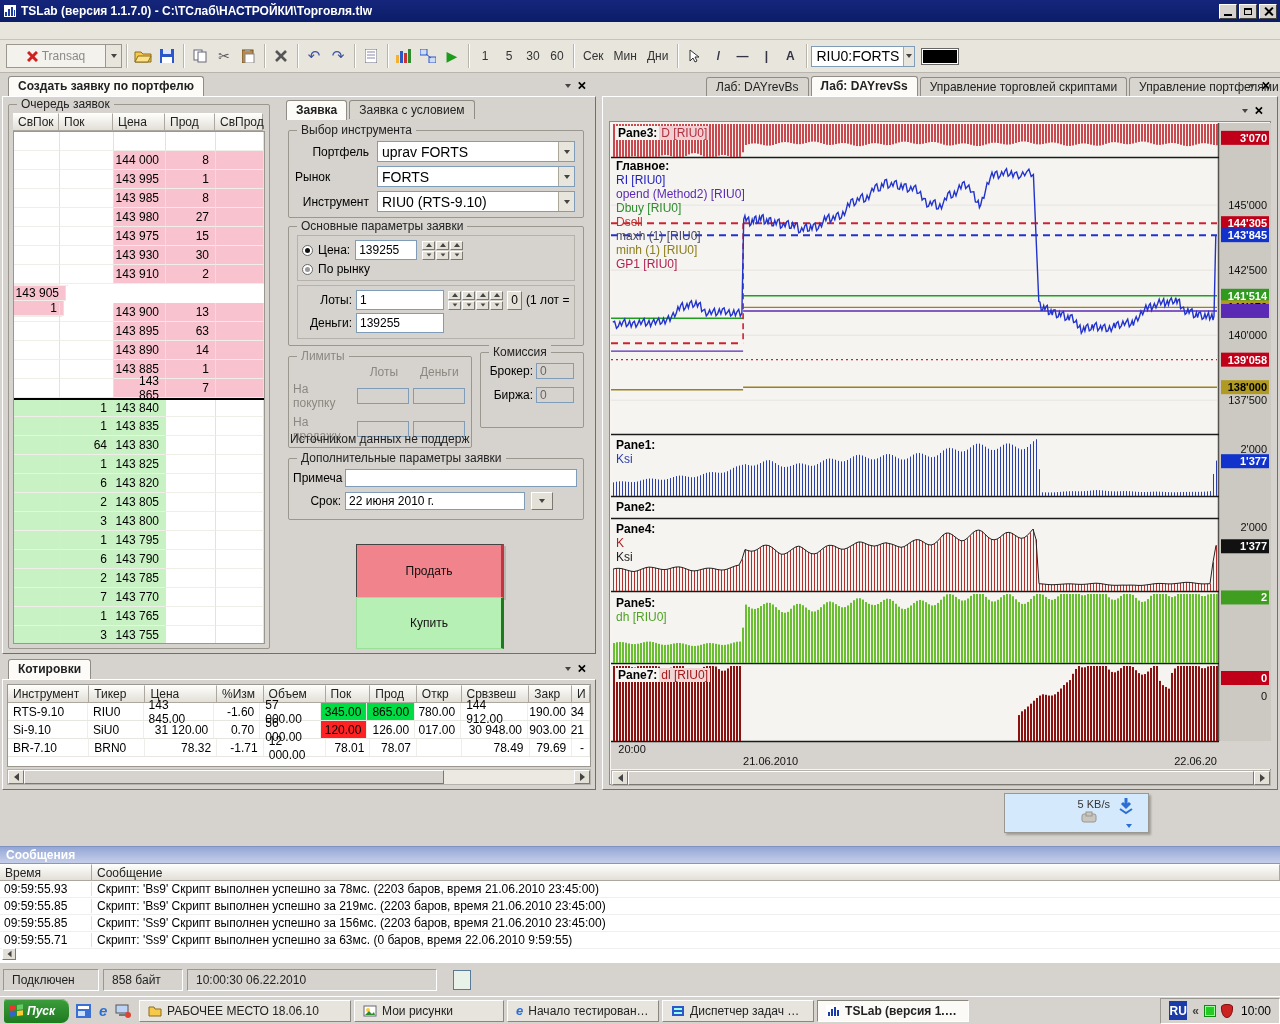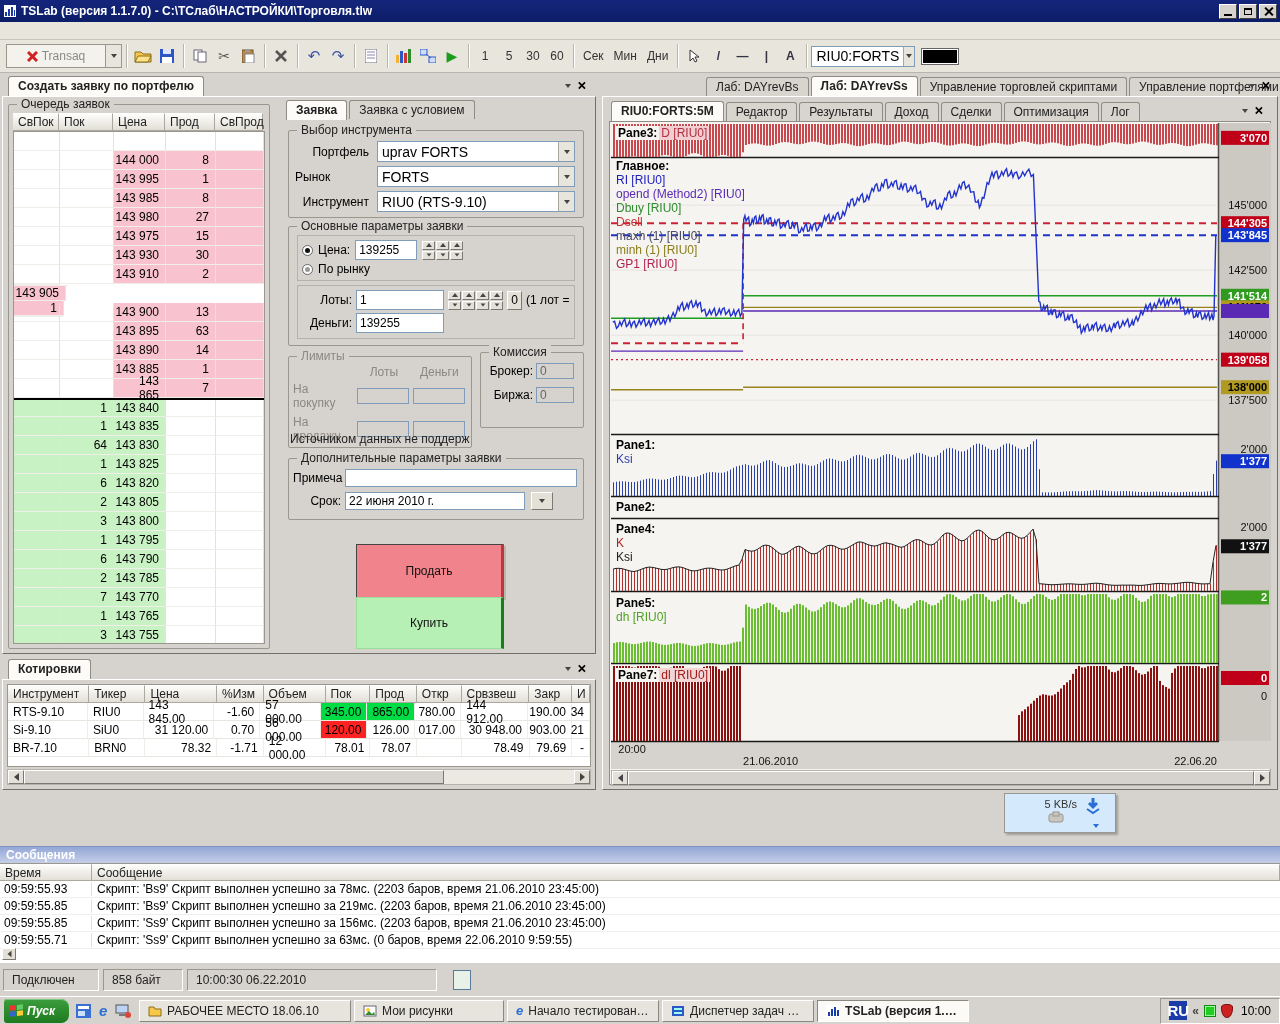--- a/index.html
+++ b/index.html
@@ -69,21 +69,21 @@
   
   .scell { border:1px solid; border-color:#9a978f #fff #fff #9a978f; height:22px; display:flex; align-items:center; padding:0 8px; color:#222; }
   #taskbar { background:linear-gradient(#efedе6,#dbd8d1); border-top:1px solid #fff; display:flex; align-items:center; }
   .startbtn { height:24px; border-radius:3px 8px 8px 3px; background:linear-gradient(#3c9e3c,#1f7a1f); color:#fff; font-weight:bold; font-style:italic; display:flex; align-items:center; padding:0 14px 0 6px; gap:4px; margin:0 4px; box-shadow:inset 0 1px 0 #7cc97c; }
   .flag { display:grid; grid-template-columns:6px 6px; grid-template-rows:5px 5px; gap:1px; transform:skewY(-6deg); }
   .flag i:nth-child(1){background:#e33;} .flag i:nth-child(2){background:#6c6;} .flag i:nth-child(3){background:#36c;} .flag i:nth-child(4){background:#fc3;}
   .taskbtn { height:22px; background:#e7e4dd; border:1px solid; border-color:#fff #8a877f #8a877f #fff; display:flex; align-items:center; gap:5px; padding:0 8px; margin-right:3px; color:#222; white-space:nowrap; overflow:hidden; }
   .taskbtn.active { background:#fbfaf6; border-color:#8a877f #fff #fff #8a877f; font-weight:bold; }
   .qicon { width:20px; height:20px; display:flex; align-items:center; justify-content:center; }
   #tray { margin-left:auto; height:26px; border:1px solid; border-color:#9a978f #fff #fff #9a978f; display:flex; align-items:center; gap:5px; padding:0 8px; }
-  .ru-badge { width:18px; height:19px; background:#1a3ba8; color:#fff; font-size:15px; font-weight:bold; display:flex; align-items:center; justify-content:center; }
+  .ru-badge { width:18px; height:19px; background:#1a3ba8; color:#fff; font-size:12px; font-weight:bold; display:flex; align-items:center; justify-content:center; }
   .shield { width:12px; height:14px; background:#c22; border-radius:5px 5px 6px 6px / 3px 3px 9px 9px; border:1px solid #801010; }
   .nicon { width:12px; height:12px; background:#2c2; border:1px solid #181; box-shadow:inset 0 0 0 1px #9f9; }
   
   .lgd { position:absolute; font-size:12px; line-height:14px; white-space:nowrap; pointer-events:none; }
   .lgd b { color:#000; }
   .chip { padding:0 2px; }
 </style>
 </head>
 <body>
 
@@ -720,29 +720,20 @@
       <span class="tab active">Лаб: DAYrevSs</span>
       <span class="tab">Управление торговлей скриптами</span>
       <span class="tab">Управление портфелями</span>
     </div>
   <span class="hdr-icons" style="position:absolute; right:8px; top:5px;">
     <i class="tri-dn sm"></i>
     <i class="glyph-x" style="transform:scale(0.8);"></i>
   </span>
 </div>
 <div class="abs panebox" style="left:602px; top:96px; width:676px; height:694px;">
-  <div id="chart-tabs" class="tabrow" style="position:absolute; left:8px; top:4px;">
-      <span class="tab active">RIU0:FORTS:5M</span>
-      <span class="tab">Редактор</span>
-      <span class="tab">Результаты</span>
-      <span class="tab">Доход</span>
-      <span class="tab">Сделки</span>
-      <span class="tab">Оптимизация</span>
-      <span class="tab">Лог</span>
-    </div>
   <span class="hdr-icons" style="position:absolute; right:14px; top:9px;">
     <i class="tri-dn sm"></i>
     <i class="glyph-x" style="transform:scale(0.8);"></i>
   </span>
   <div style="position:absolute; left:6px; top:24px; right:6px; bottom:4px; border:1px solid #8f8c85; background:#f5f4f1;">
     <div id="chart-host" style="position:absolute; left:1px; top:1px; width:660px; height:646px;">
       <svg id="chart-svg" width="660" height="646">
           <rect x="0" y="0" width="608" height="618" fill="#f5f4f1"></rect>
           <rect x="608" y="0" width="52" height="618" fill="#ccc9c3"></rect>
           <rect x="0" y="618" width="660" height="28" fill="#d6d3ce"></rect>
@@ -1740,21 +1731,21 @@
           <i class="tri-l"></i>
         </span>
       <span class="sthumb" style="flex:1;"></span>
       <span class="sbtn">
           <i class="tri-r"></i>
         </span>
     </div>
   </div>
 </div>
 
-<div class="abs" style="left:1004px; top:793px; width:112px; height:40px; background:#d4e9fb; border:1px solid #9a978f; box-shadow:2px 2px 2px rgba(0,0,0,0.25);">
+<div class="abs" style="left:1004px; top:793px; width:145px; height:40px; background:#d4e9fb; border:1px solid #9a978f; box-shadow:2px 2px 2px rgba(0,0,0,0.25);">
   <span style="position:absolute; right:38px; top:4px; font-size:11px; color:#333;">5 KB/s</span>
   <svg style="position:absolute; right:14px; top:3px;" width="16" height="18">
       <path d="M8 1 L8 9 M4 6 L8 10 L12 6" stroke="#2b6fd4" stroke-width="3" fill="none"></path>
       <path d="M2 12 L8 16 L14 12" stroke="#2b6fd4" stroke-width="2" fill="none"></path>
     </svg>
   <svg style="position:absolute; right:48px; top:16px;" width="20" height="16">
       <rect x="2" y="4" width="14" height="8" rx="2" fill="#c9c6c0" stroke="#9a978f"></rect>
       <rect x="6" y="2" width="6" height="4" fill="#c9c6c0" stroke="#9a978f"></rect>
     </svg>
   <i class="tri-dn sm" style="position:absolute; right:16px; bottom:4px; border-top-color:#2b6fd4;"></i>

